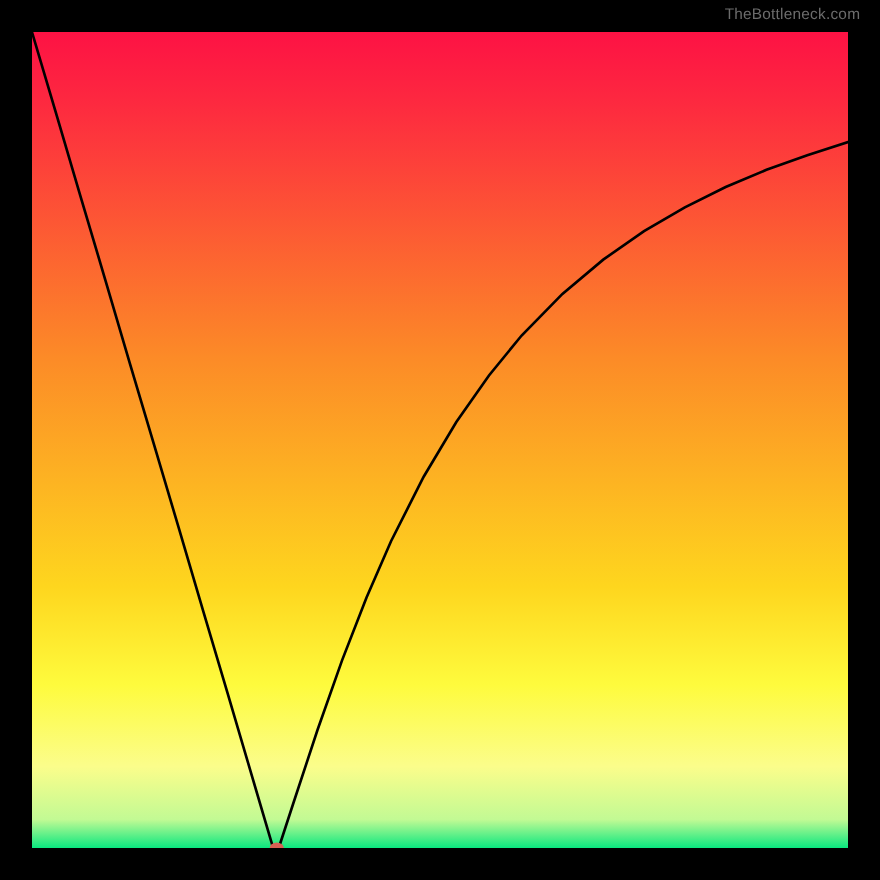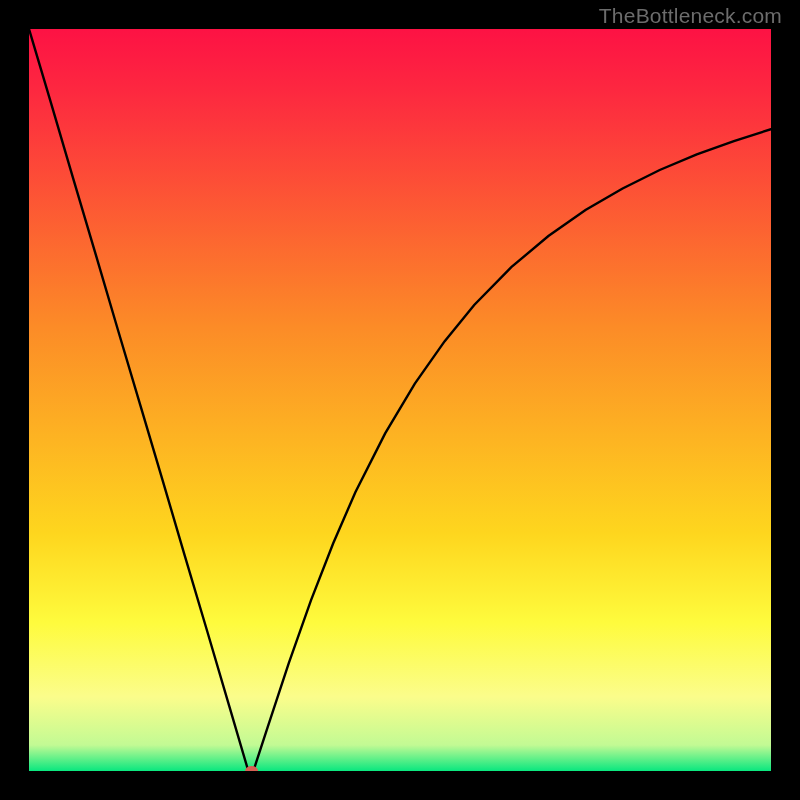--- a/index.html
+++ b/index.html
@@ -15,21 +15,21 @@
     position: relative;
     width: 800px;
     height: 800px;
     background: #000;
   }
   .watermark {
     position: absolute;
     top: 4px;
     right: 18px;
     color: #6c6c6c;
-    font-size: 21px;
+    font-size: 14px;
     font-weight: 500;
     letter-spacing: 0.2px;
     z-index: 10;
   }
   .plot-area {
     position: absolute;
     left: 29px;
     top: 29px;
     width: 742px;
     height: 742px;

